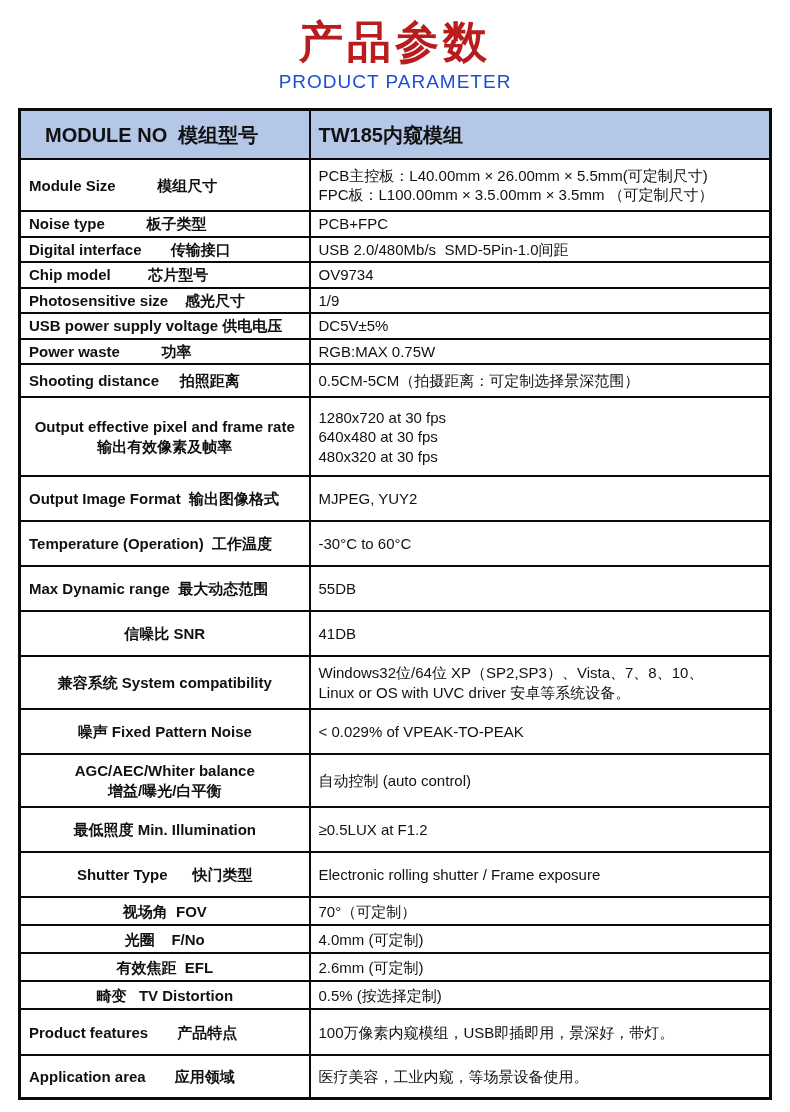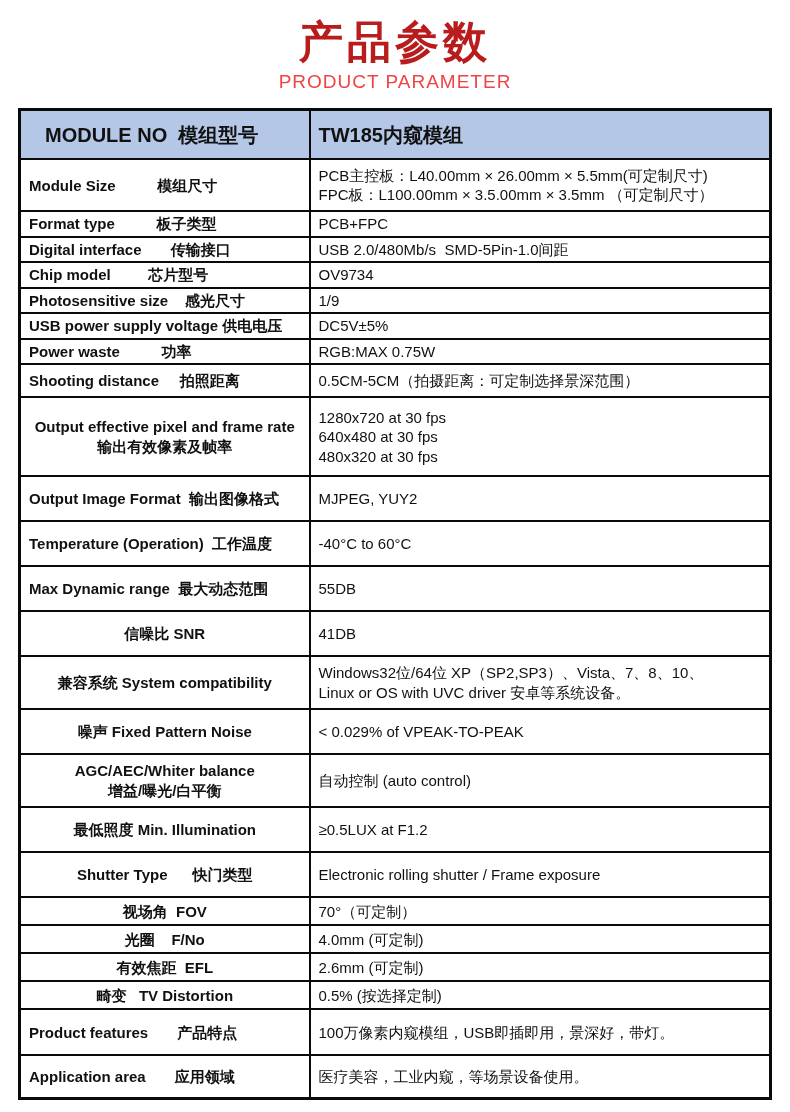--- a/index.html
+++ b/index.html
@@ -25,21 +25,21 @@
     font-size: 44px;
     font-weight: bold;
     color: #b91c1c;
     letter-spacing: 4px;
     line-height: 1.2;
     margin: 0;
   }
   .title-en {
     font-size: 19px;
     font-weight: normal;
-    color: #ef4444;
+    color: #1d4ed8;
     letter-spacing: 1px;
     margin-top: 2px;
   }
   table.param-table {
     border-collapse: collapse;
     table-layout: fixed;
     width: 751px;
     margin: 15px auto 12px auto;
     border: 3px solid #0a0a0a;
   }
@@ -104,21 +104,21 @@
         <td class="value">TW185内窥模组</td>
       </tr>
 
       <tr class="rh-2">
         <td class="label lab-left">Module Size          模组尺寸</td>
         <td class="value">PCB主控板：L40.00mm × 26.00mm × 5.5mm(可定制尺寸)
 FPC板：L100.00mm × 3.5.00mm × 3.5mm （可定制尺寸）</td>
       </tr>
 
       <tr class="rh-a">
-        <td class="label lab-left">Format type          板子类型</td>
+        <td class="label lab-left">Noise type          板子类型</td>
         <td class="value">PCB+FPC</td>
       </tr>
 
       <tr class="rh-a">
         <td class="label lab-left">Digital interface       传输接口</td>
         <td class="value">USB 2.0/480Mb/s  SMD-5Pin-1.0间距</td>
       </tr>
 
       <tr class="rh-a">
         <td class="label lab-left">Chip model         芯片型号</td>
@@ -153,21 +153,21 @@
 480x320 at 30 fps</td>
       </tr>
 
       <tr class="rh-d">
         <td class="label lab-left">Output Image Format  输出图像格式</td>
         <td class="value">MJPEG, YUY2</td>
       </tr>
 
       <tr class="rh-d">
         <td class="label lab-left">Temperature (Operation)  工作温度</td>
-        <td class="value">-40°C to 60°C</td>
+        <td class="value">-30°C to 60°C</td>
       </tr>
 
 
       <tr class="rh-d">
         <td class="label lab-left">Max Dynamic range  最大动态范围</td>
         <td class="value">55DB</td>
       </tr>
 
       <tr class="rh-d">
         <td class="label lab-center">信噪比 SNR</td>

